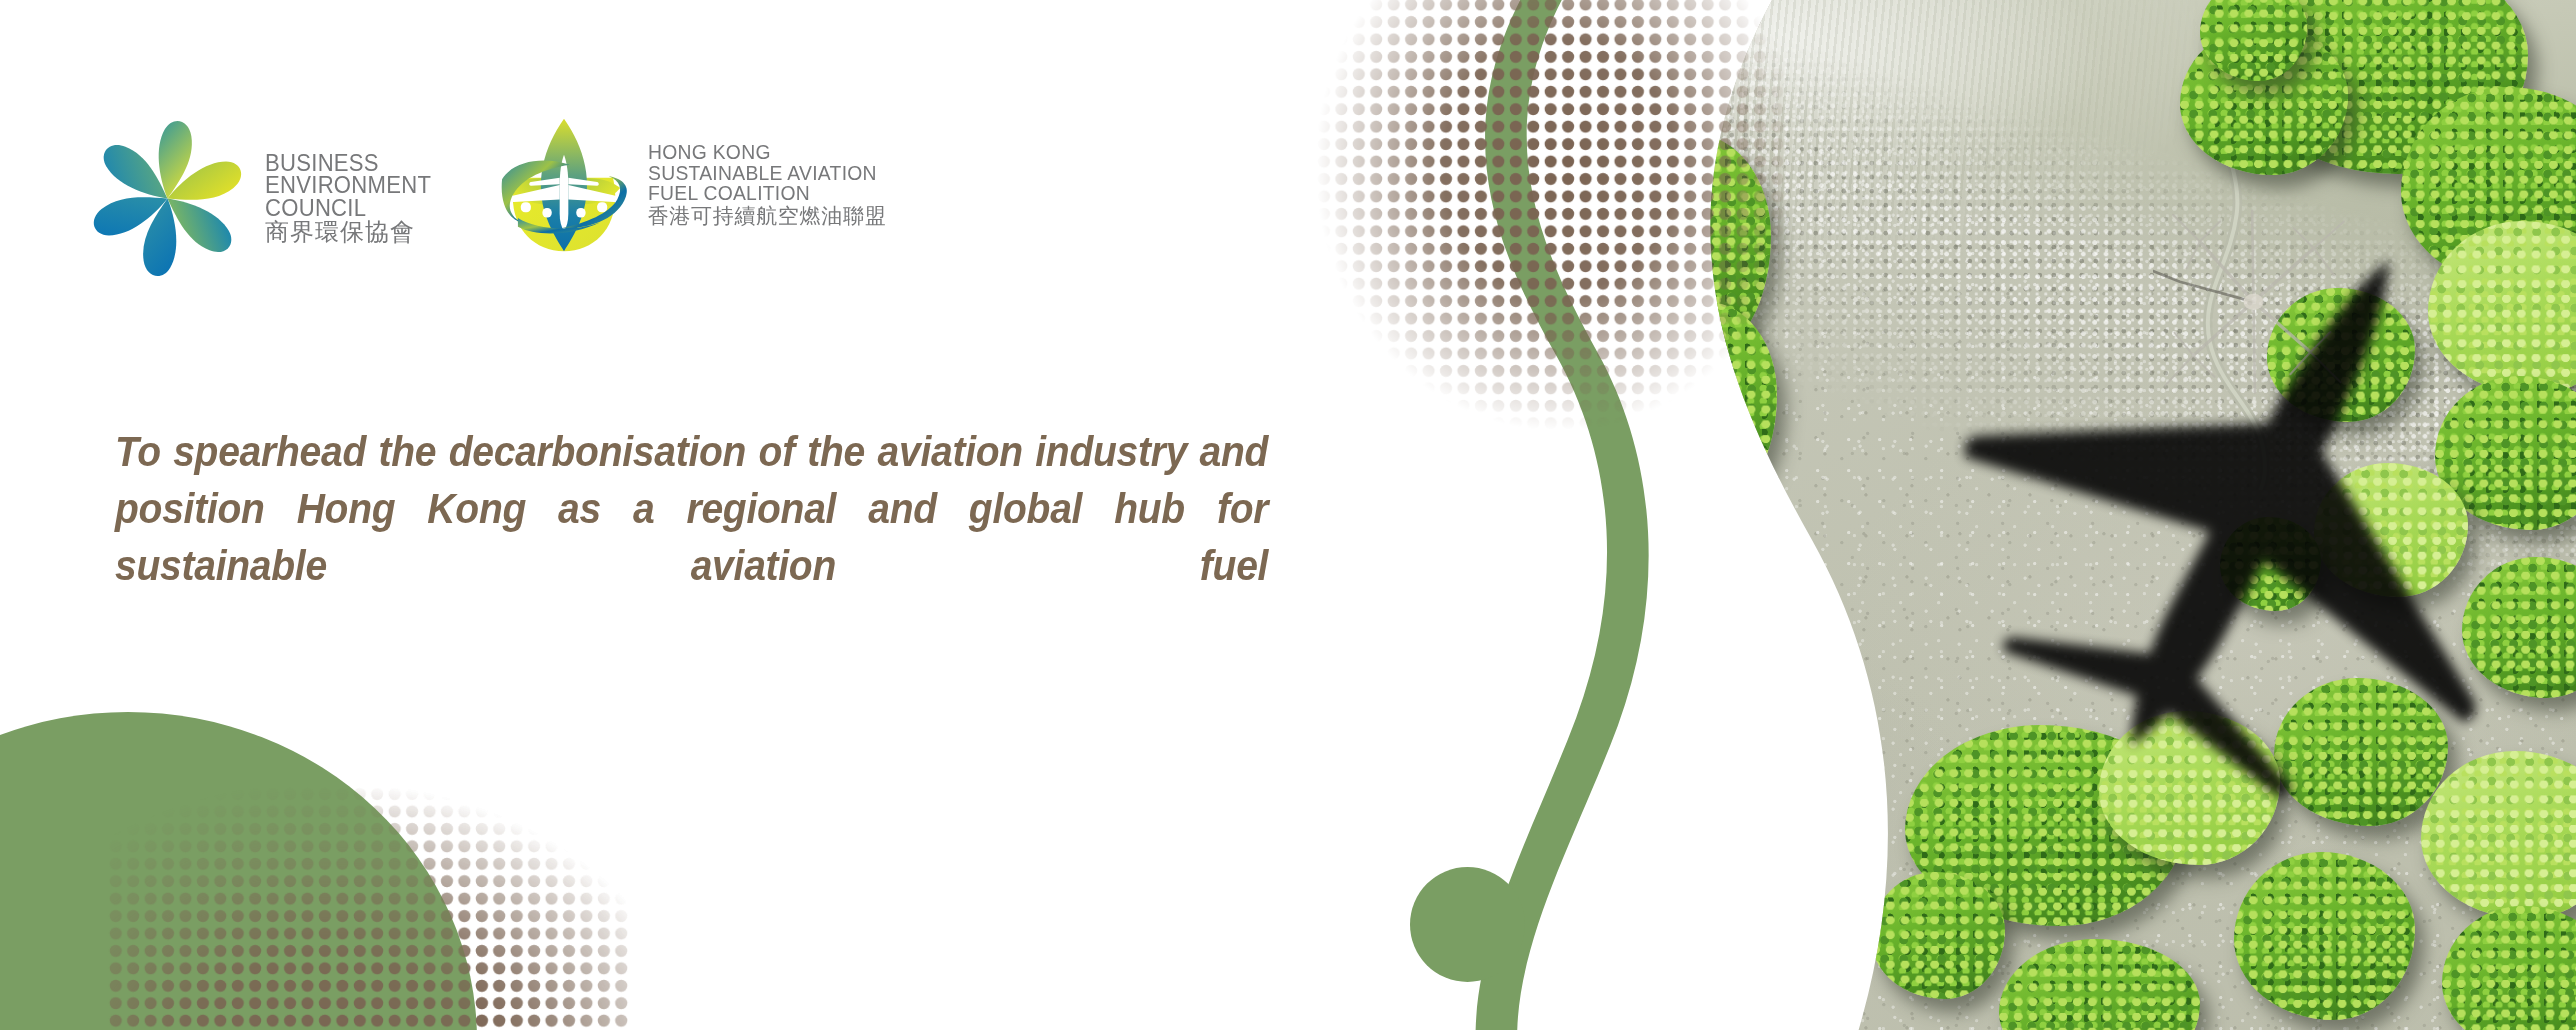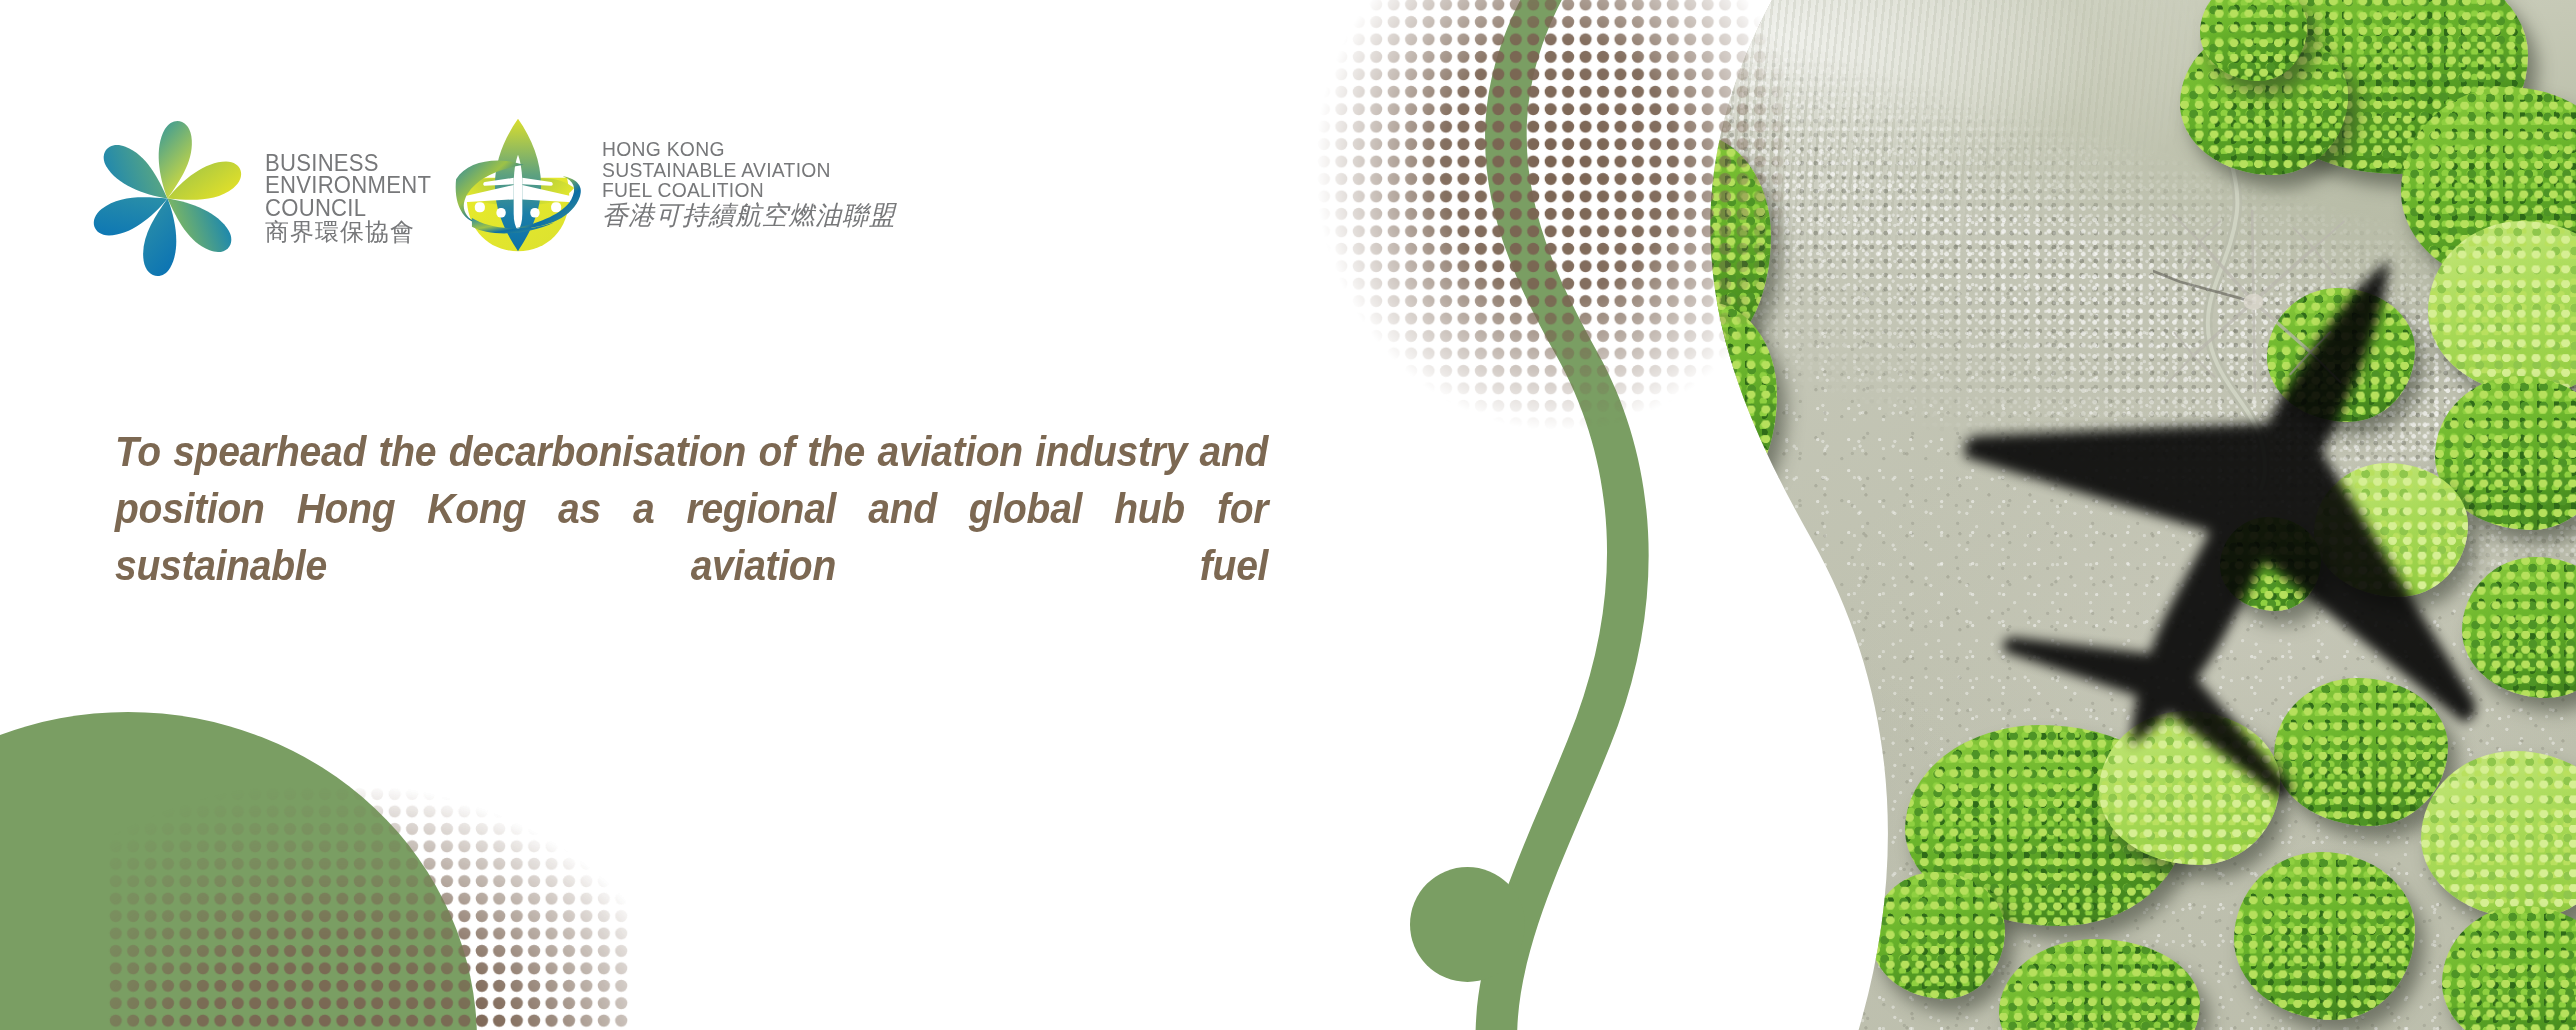--- a/index.html
+++ b/index.html
@@ -158,21 +158,21 @@
     position: absolute;
     left: 1410px; top: 867px;
     width: 115px; height: 115px;
     background: #7a9e63;
     border-radius: 50%;
   }
 
   
   #logo-row {
     position: absolute; left: 82px; top: 113px;
-    display: flex; align-items: flex-start; 
+    display: flex; align-items: flex-start; gap: 46px;
   }
   .logo-lockup { display: flex; align-items: center; gap: 12px; }
   .logo-mark { flex: 0 0 auto; }
   .logo-words { display: flex; flex-direction: column; }
   .logo-line {
     color: #77787a;
     font-family: "Liberation Sans", sans-serif;
     font-size: 23.5px;
     line-height: 0.93;
     letter-spacing: 0.3px;
@@ -181,21 +181,21 @@
     transform-origin: left center;
   }
   .logo-line.cjk {
     font-size: 25.5px;
     line-height: 1.08;
     letter-spacing: 1px;
     transform: scaleX(1);
   }
   #bec-words .logo-line { font-size: 24px; }
   #hksaf-words .logo-line { font-size: 21px; line-height: .98; }
-  #hksaf-words .logo-line.cjk { font-size: 26px; letter-spacing: 0.7px; line-height: 1.14; font-style: italic; }
+  #hksaf-words .logo-line.cjk { font-size: 21px; letter-spacing: 0.7px; line-height: 1.14; }
 
   
   #tagline {
     position: absolute;
     left: 115px; top: 423px;
     width: 1240px;
     color: #7c6852;
     font-family: "Liberation Sans", sans-serif;
     font-weight: bold;
     font-style: italic;

